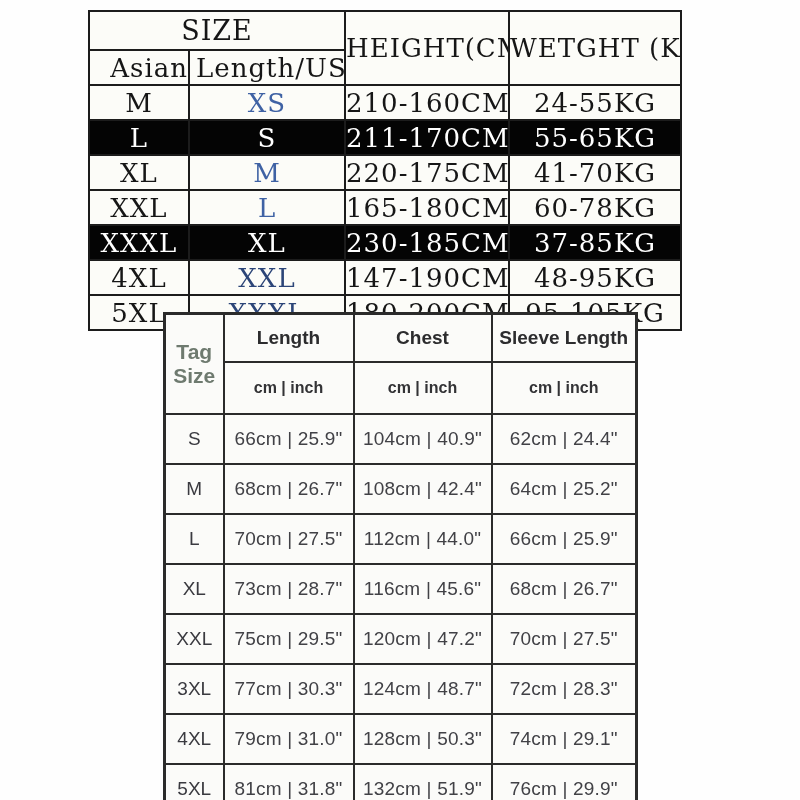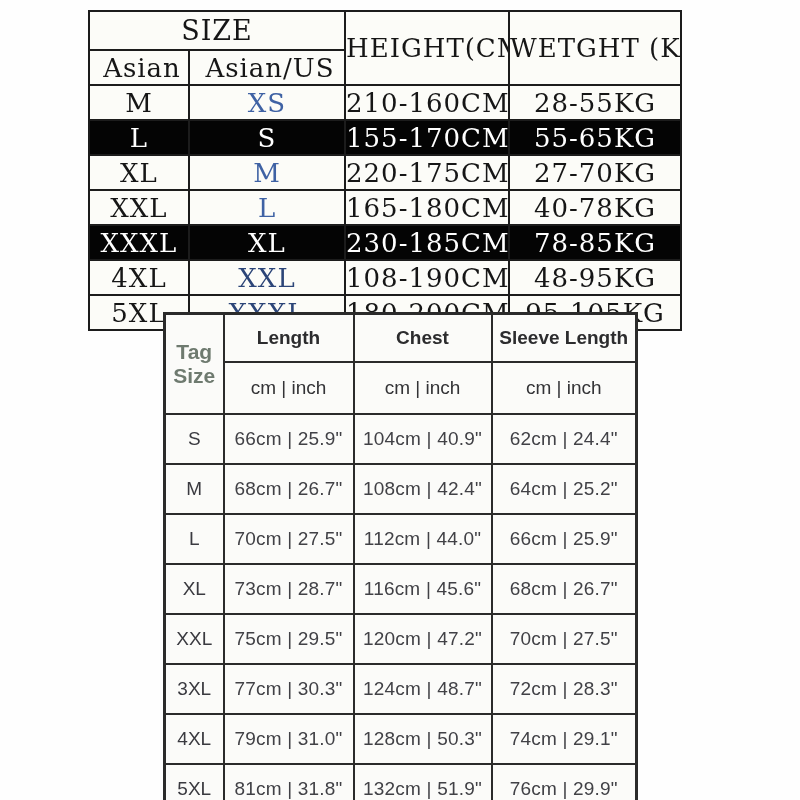--- a/index.html
+++ b/index.html
@@ -32,21 +32,21 @@
     padding: 0;
     text-align: center;
     font-weight: normal;
     font-size: 26px;
     line-height: 1;
     letter-spacing: 1px;
     white-space: nowrap;
     overflow: hidden;
   }
   table.size-table tr.hdr1 th { height: 37px; }
-  table.size-table tr.hdr2 th { height: 33px; text-align: center; padding-left: 6px; }
+  table.size-table tr.hdr2 th { height: 33px; text-align: right; padding-left: 6px; }
   table.size-table tr.body-row td { height: 33px; }
   table.size-table .merged-hdr { font-size: 27px; }
   tr.highlight td {
     background: var(--highlight-bg, #000);
     color: var(--highlight-text, #fff);
   }
   td.eu-blue  { color: var(--blue-light, #3f62a4); }
   td.eu-navy  { color: var(--blue-navy, #2c4578); }
 
   
@@ -74,22 +74,22 @@
   table.detail-table tr.hdr1 th { height: 46px; }
   table.detail-table tr.hdr2 th { height: 50px; }
   table.detail-table tr.body-row td { height: 48px; }
   th.col-title {
     font-size: 19px;
     font-weight: bold;
     color: #2c2c2e;
     margin-left: 44px;
   }
   th.unit-cell {
-    font-size: 19px;
-    font-weight: normal;
+    font-size: 16px;
+    font-weight: bold;
     color: #333336;
     border-radius: 12px;
   }
   th.tag-size-hdr {
     font-size: 21px;
     font-weight: bold;
     color: var(--tag-size-text, #6e7a6f);
     line-height: 1.15;
     white-space: normal;
     padding: 0 6px;
@@ -112,56 +112,56 @@
           <col style="width:172px">
       </colgroup>
       <tbody>
           <tr class="hdr1">
         <th colspan="2" class="merged-hdr">SIZE</th>
         <th rowspan="2">HEIGHT(CM)</th>
         <th rowspan="2">WETGHT (KG)</th>
       </tr>
       <tr class="hdr2">
         <th>Asian</th>
-        <th>Asian/US</th>
+        <th>Length/US</th>
       </tr>
       <tr class="body-row">
         <td>M</td>
         <td class="eu-blue">XS</td>
         <td>210-160CM</td>
-        <td>28-55KG</td>
+        <td>24-55KG</td>
       </tr>
       <tr class="body-row highlight">
         <td>L</td>
         <td>S</td>
-        <td>155-170CM</td>
+        <td>211-170CM</td>
         <td>55-65KG</td>
       </tr>
       <tr class="body-row">
         <td>XL</td>
         <td class="eu-blue">M</td>
         <td>220-175CM</td>
-        <td>27-70KG</td>
+        <td>41-70KG</td>
       </tr>
       <tr class="body-row">
         <td>XXL</td>
         <td class="eu-blue">L</td>
         <td>165-180CM</td>
-        <td>40-78KG</td>
+        <td>60-78KG</td>
       </tr>
       <tr class="body-row highlight">
         <td>XXXL</td>
         <td>XL</td>
         <td>230-185CM</td>
-        <td>78-85KG</td>
+        <td>37-85KG</td>
       </tr>
       <tr class="body-row">
         <td>4XL</td>
         <td class="eu-navy">XXL</td>
-        <td>108-190CM</td>
+        <td>147-190CM</td>
         <td>48-95KG</td>
       </tr>
       <tr class="body-row">
         <td>5XL</td>
         <td class="eu-navy">XXXL</td>
         <td>180-200CM</td>
         <td>95-105KG</td>
       </tr>
     </tbody>
       </table>

